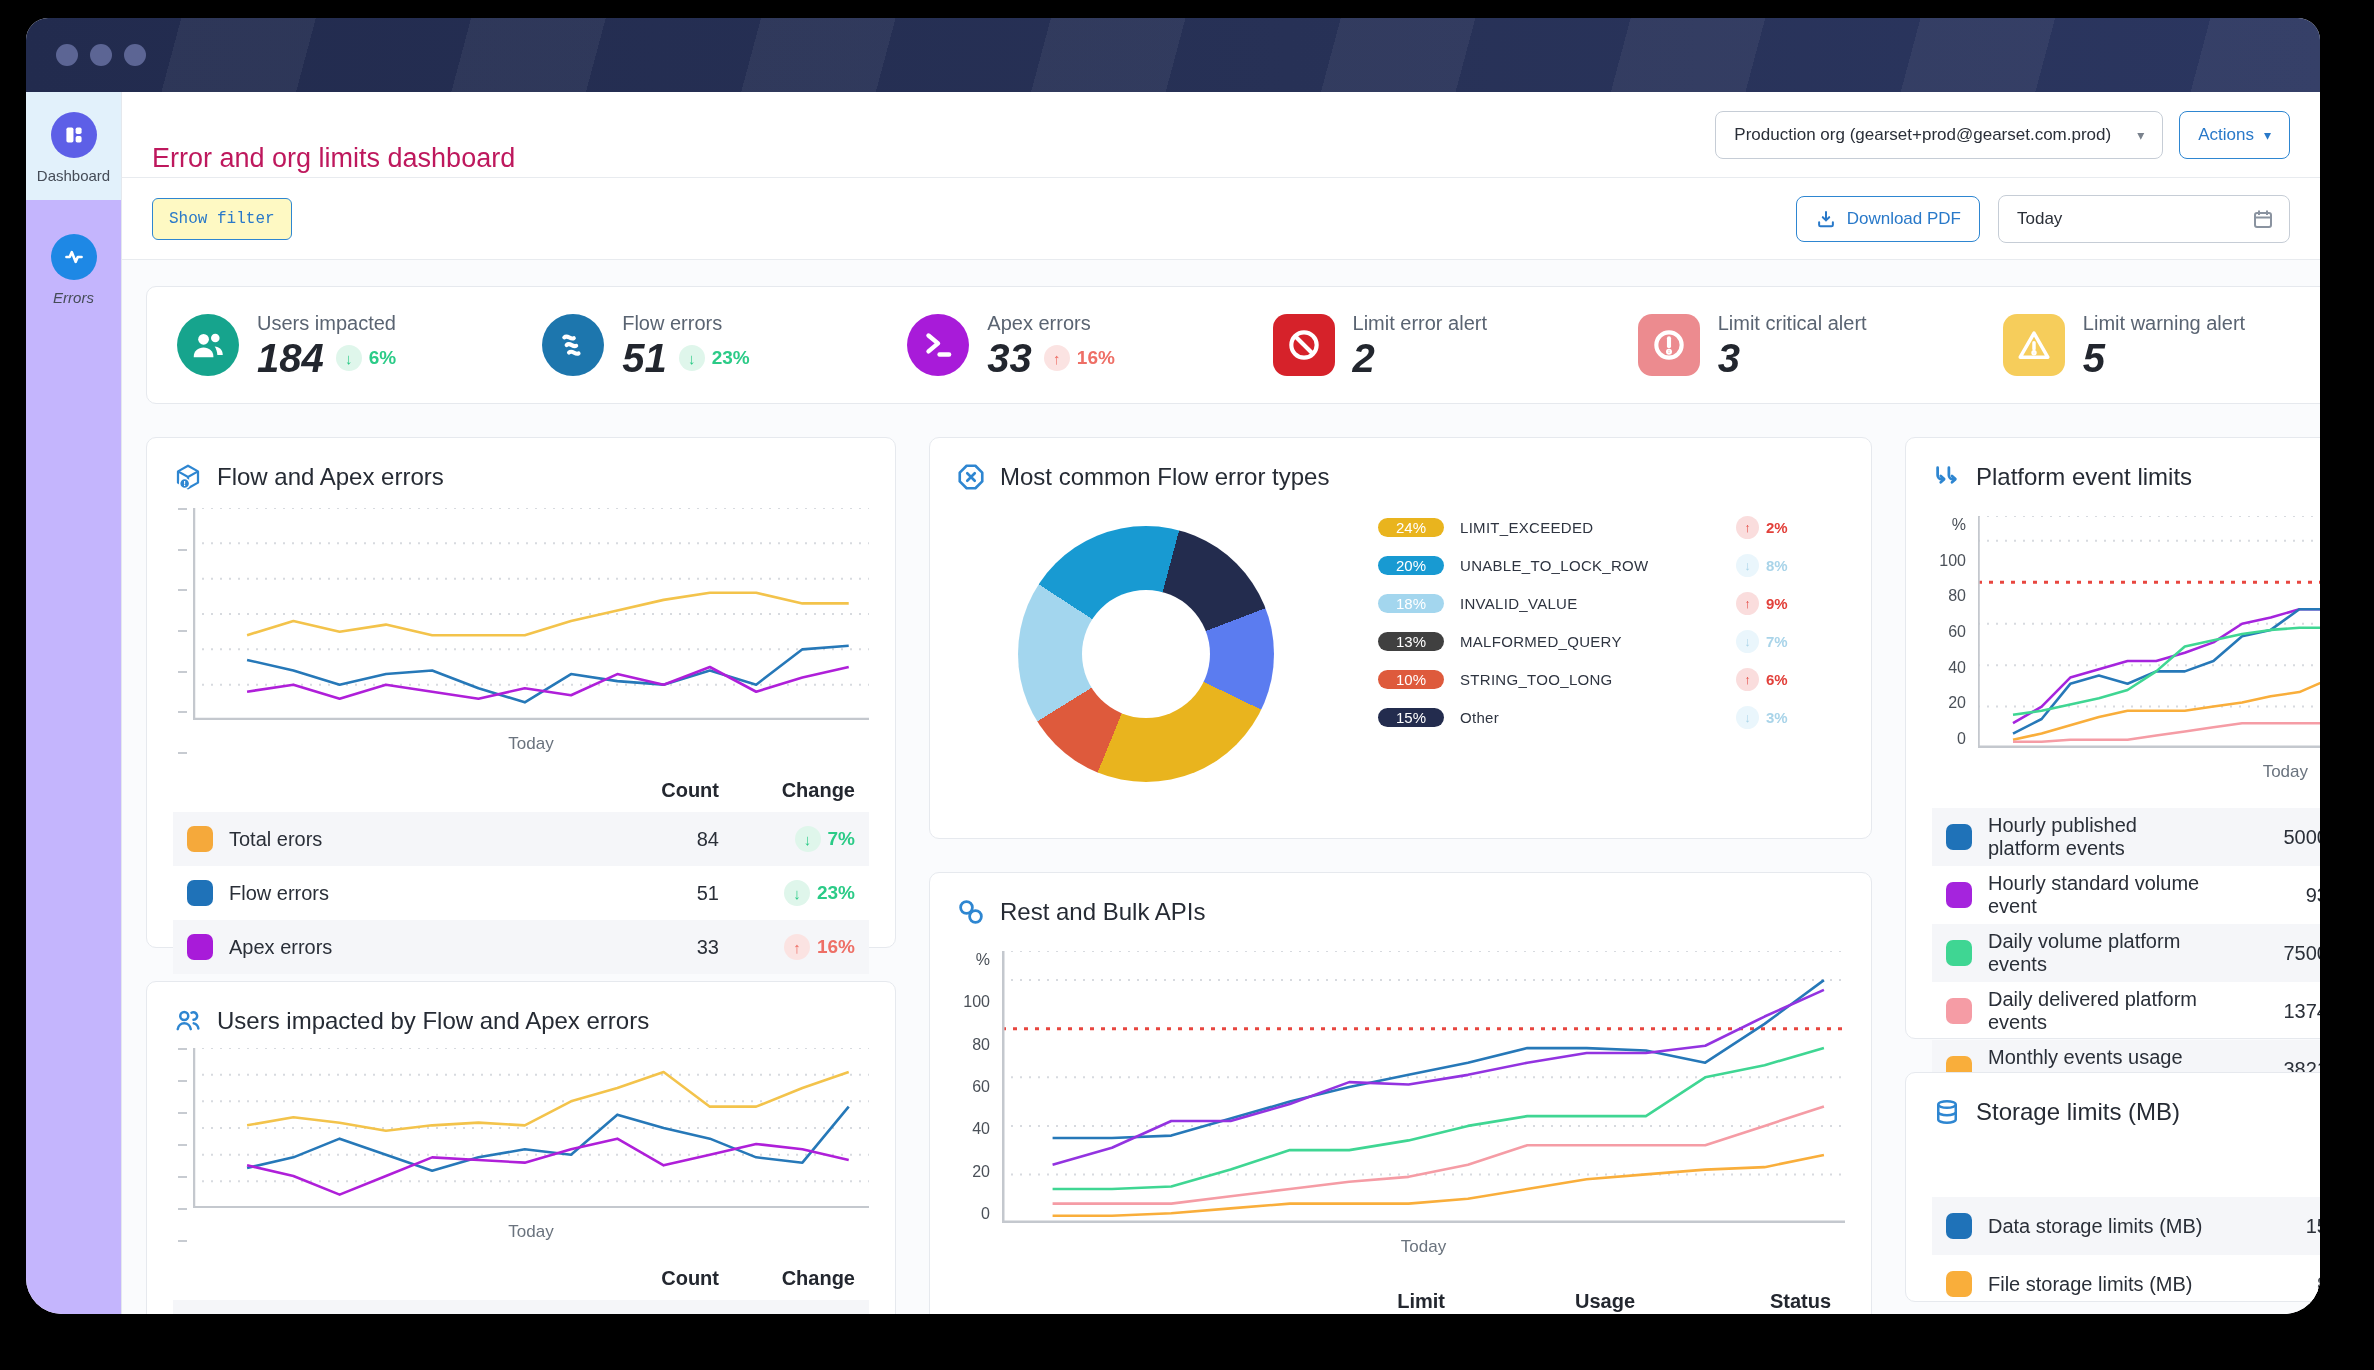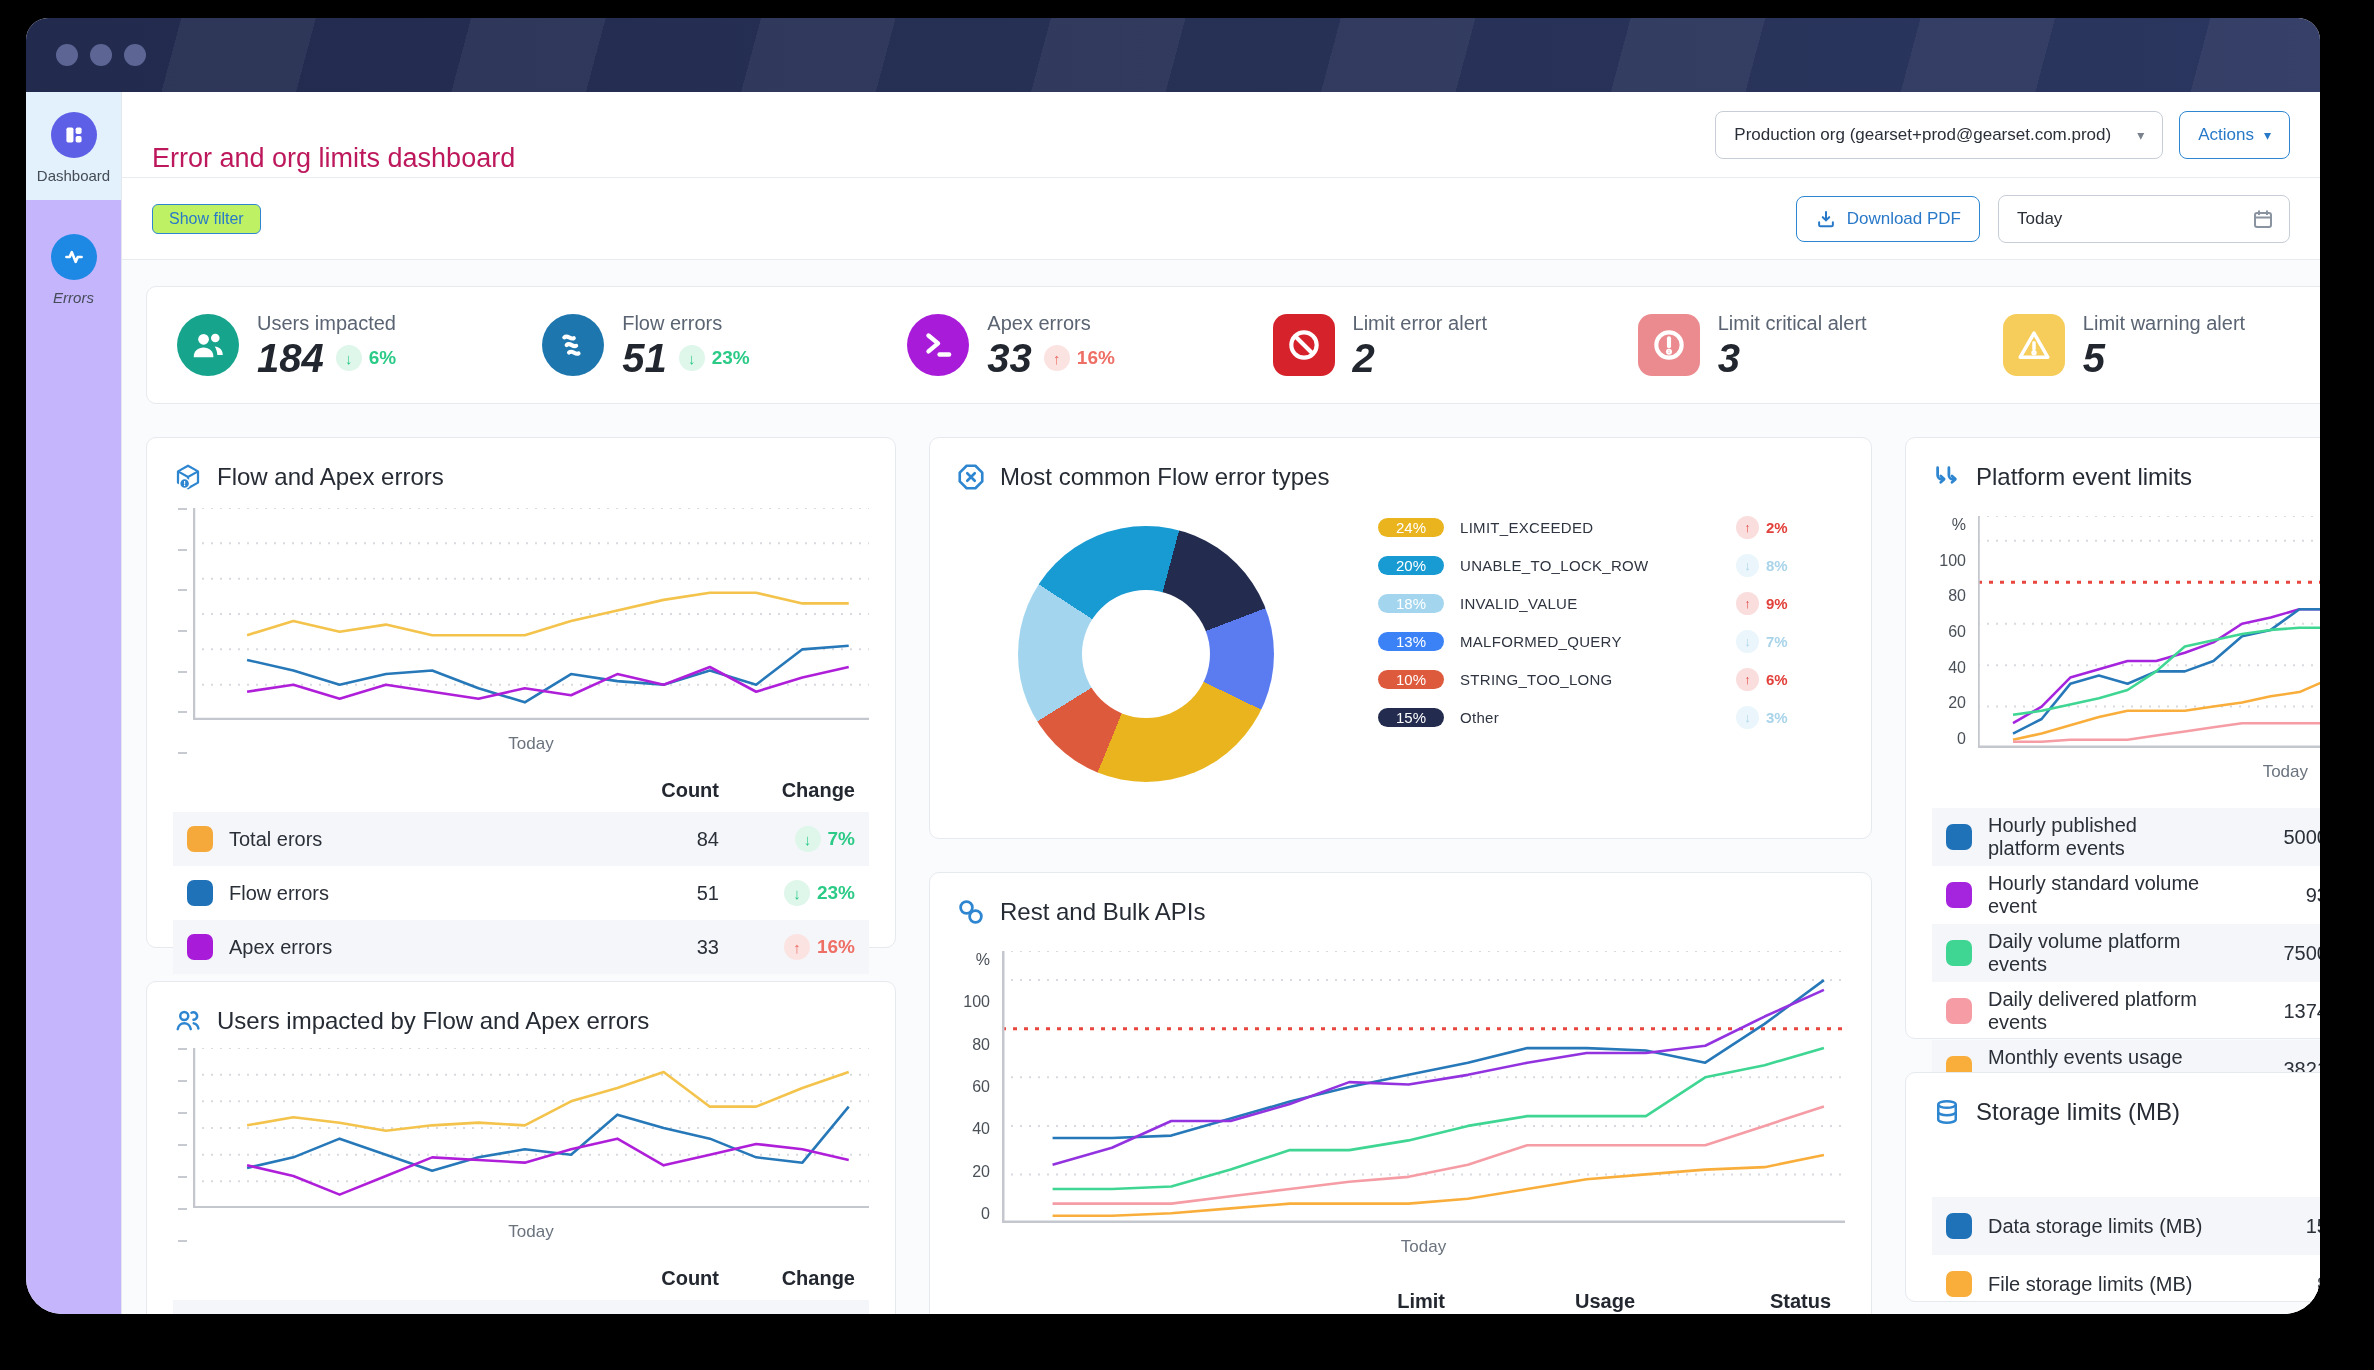--- a/index.html
+++ b/index.html
@@ -25,22 +25,22 @@
   .main{flex:1;display:flex;flex-direction:column;min-width:0;}
   .pagehead{height:86px;flex:0 0 86px;display:flex;align-items:center;padding:0 30px;border-bottom:1px solid #E8EBEF;background:#fff;}
   .page-title{font-size:27px;color:#be185d;margin-top:48px;}
   .head-right{margin-left:auto;display:flex;align-items:center;gap:16px;}
   .org-select{display:flex;align-items:center;gap:26px;height:48px;padding:0 18px;border:1px solid #C6CDD6;border-radius:8px;
       font-size:17px;color:#2A2F38;cursor:pointer;background:#fff;}
   .caret{color:#7A828D;font-size:14px;}
   .btn-blue{display:flex;align-items:center;gap:10px;height:48px;padding:0 18px;border:1px solid #2E86D1;border-radius:8px;
       color:#2979C9;font-size:17px;background:#fff;cursor:pointer;}
   .toolbar{height:82px;flex:0 0 82px;display:flex;align-items:center;padding:0 30px;border-bottom:1px solid #E8EBEF;background:#fff;}
-  .btn-outline-sm{height:30px;padding:0 16px;border:1px solid #2E86D1;border-radius:6px;color:#2979C9;font-size:16px;background:#bef264;
-      display:flex;align-items:center;cursor:pointer;}
+  .btn-outline-sm{height:42px;padding:0 16px;border:1px solid #2E86D1;border-radius:6px;color:#2979C9;font-size:16px;background:#fef9c3;
+      display:flex;align-items:center;cursor:pointer;font-family:Liberation Mono, monospace;}
   .tool-right{margin-left:auto;display:flex;align-items:center;gap:18px;}
   .date-field{width:292px;height:48px;border:1px solid #C6CDD6;border-radius:8px;display:flex;align-items:center;
       padding:0 14px 0 18px;font-size:17px;color:#2A2F38;cursor:pointer;background:#fff;}
   .date-field .spacer{flex:1;}
   
   .content{flex:1;background:#FAFBFD;padding:26px 0 0 24px;overflow:hidden;position:relative;}
   .grid{width:2209px;display:grid;grid-template-columns:750px 943px 450px;gap:33px;align-items:start;}
   .card{background:#fff;border:1px solid #E6E9EE;border-radius:10px;padding:24px 26px;}
   .stats-card{grid-column:1 / -1;height:118px;display:flex;align-items:center;padding:0 8px;}
   .stat{flex:1;display:flex;align-items:center;gap:18px;padding-left:22px;}
@@ -443,21 +443,21 @@
                       </div>
                       <div class="leg-row">
                         <span class="leg-pill" style="background: rgb(163, 214, 238); color: rgb(255, 255, 255);">18%</span>
                         <span class="leg-label">INVALID_VALUE</span>
                         <span class="chip leg-chip">
                           <span class="arr" style="background: rgb(250, 221, 221); color: rgb(226, 64, 58);">↑</span>
                           <span class="pct" style="color: rgb(226, 64, 58);">9%</span>
                         </span>
                       </div>
                       <div class="leg-row">
-                        <span class="leg-pill" style="background: #3b82f6;">13%</span>
+                        <span class="leg-pill" style="background: #404040;">13%</span>
                         <span class="leg-label">MALFORMED_QUERY</span>
                         <span class="chip leg-chip">
                           <span class="arr" style="background: rgb(234, 246, 252); color: rgb(169, 212, 233);">↓</span>
                           <span class="pct" style="color: rgb(169, 212, 233);">7%</span>
                         </span>
                       </div>
                       <div class="leg-row">
                         <span class="leg-pill" style="background: rgb(222, 90, 60);">10%</span>
                         <span class="leg-label">STRING_TOO_LONG</span>
                         <span class="chip leg-chip">

